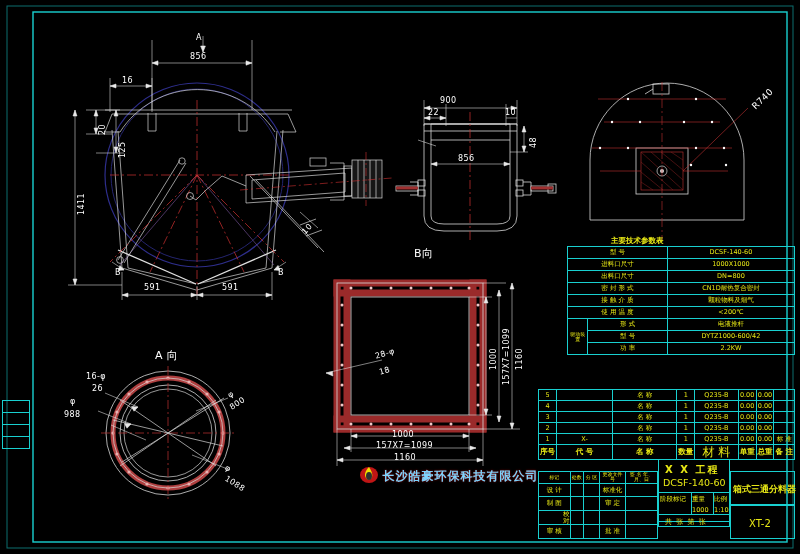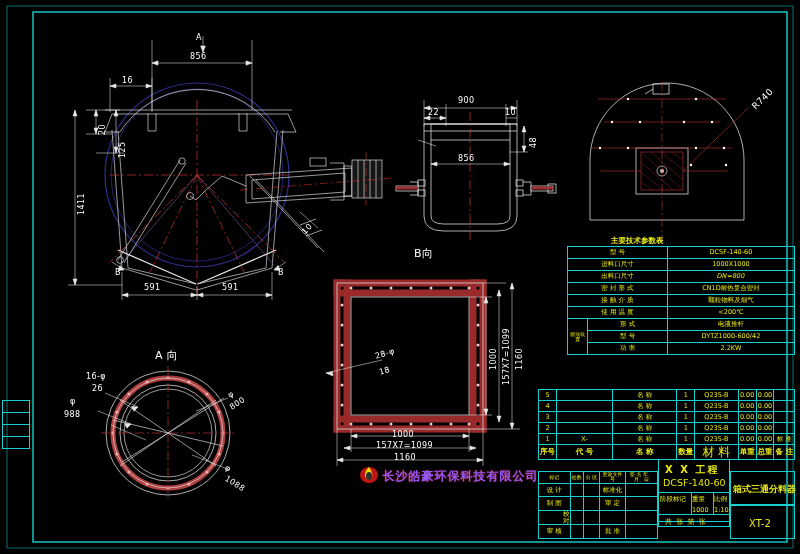--- a/index.html
+++ b/index.html
@@ -11,21 +11,21 @@
   .lbl{position:absolute;color:#fff;font-size:8px;letter-spacing:.4px;
        font-family:"DejaVu Sans","Liberation Sans",sans-serif;white-space:nowrap;}
   .lbl.big{font-size:11px;}
   .ylbl{position:absolute;color:#e8e815;font-size:7px;white-space:nowrap;
         font-family:"DejaVu Sans","Liberation Sans",sans-serif;}
   .vert{transform-origin:0 0;}
   .tbl{position:absolute;border-collapse:collapse;}
   .tbl td{border:1px solid #19d0d0;color:#e8e815;font-size:6.5px;
           text-align:center;padding:0;line-height:1;overflow:hidden;}
   .wm{position:absolute;text-align:center;}
-  .wm .l1{color:#8b5cf6;font-size:12px;font-weight:bold;letter-spacing:1px;
+  .wm .l1{color:#7dd3fc;font-size:12px;font-weight:bold;letter-spacing:1px;
           text-shadow:0 0 2px #a00;}
   .wm .l2{color:#f0d000;font-size:12px;font-weight:bold;letter-spacing:2px;}
 </style>
 </head>
 <body>
 
 <div id="stage">
 
 <svg width="800" height="554">
 
@@ -370,21 +370,21 @@
 <div class="lbl" style="left:122px;top:76px;">16</div>
 <div class="lbl vert" style="left:98px;top:135px;transform:rotate(-90deg);">20</div>
 <div class="lbl vert" style="left:118px;top:158px;transform:rotate(-90deg);">125</div>
 <div class="lbl vert" style="left:77px;top:215px;transform:rotate(-90deg);">1411</div>
 <div class="lbl" style="left:144px;top:283px;">591</div>
 <div class="lbl" style="left:222px;top:283px;">591</div>
 <div class="lbl" style="left:115px;top:268px;">B</div>
 <div class="lbl" style="left:278px;top:268px;">B</div>
 <div class="lbl" style="left:300px;top:230px;transform:rotate(-48deg);transform-origin:0 0;">10</div>
 
-<div class="lbl" style="left:458px;top:96px;">900</div>
+<div class="lbl" style="left:440px;top:96px;">900</div>
 <div class="lbl" style="left:428px;top:108px;">22</div>
 <div class="lbl" style="left:505px;top:108px;">10</div>
 <div class="lbl" style="left:458px;top:154px;">856</div>
 <div class="lbl vert" style="left:529px;top:148px;transform:rotate(-90deg);">48</div>
 <div class="lbl big" style="left:414px;top:246px;">B向</div>
 
 <div class="lbl" style="left:750px;top:104px;transform:rotate(-44deg);transform-origin:0 0;font-size:9px;">R740</div>
 
 <div class="lbl big" style="left:155px;top:348px;">A 向</div>
 <div class="lbl" style="left:86px;top:372px;">16-φ</div>
@@ -411,21 +411,21 @@
         <tr>
           <td colspan="2" style="width: 44%; height: 11px;">型    号</td>
           <td style="width: 56%;">DCSF-140-60</td>
         </tr>
         <tr>
           <td colspan="2" style="width: 44%; height: 11px;">进料口尺寸</td>
           <td style="width: 56%;">1000X1000</td>
         </tr>
         <tr>
           <td colspan="2" style="width: 44%; height: 11px;">出料口尺寸</td>
-          <td style="width: 56%; font-style: italic;">DN=800</td>
+          <td style="width: 56%;">DN=800</td>
         </tr>
         <tr>
           <td colspan="2" style="width: 44%; height: 11px;">密 封 形 式</td>
           <td style="width: 56%;">CN1D耐热复合密封</td>
         </tr>
         <tr>
           <td colspan="2" style="width: 44%; height: 11px;">接 触 介 质</td>
           <td style="width: 56%;">颗粒物料及烟气</td>
         </tr>
         <tr>

